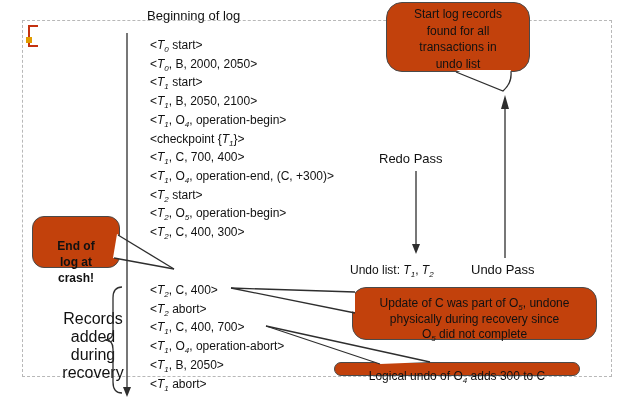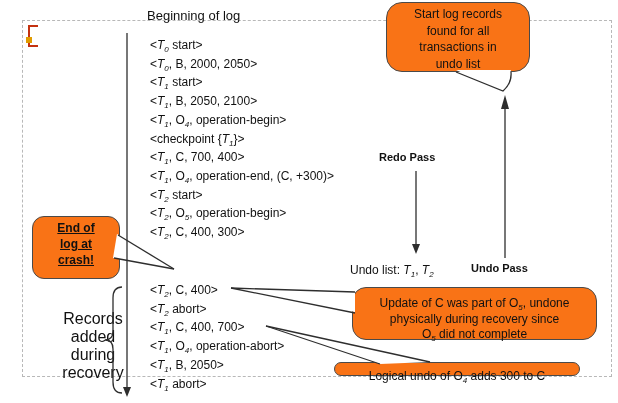--- a/index.html
+++ b/index.html
@@ -14,34 +14,34 @@
   .marker{position:absolute;left:28px;top:25px;width:8px;height:18px;
     border-left:2.5px solid #c43210;border-top:2.5px solid #c43210;border-bottom:2.5px solid #c43210;}
   .marker-sq{position:absolute;left:26px;top:37px;width:6px;height:6px;background:#e09b00;}
   .fig-title{position:absolute;left:147px;top:8px;font-size:13px;font-weight:normal;white-space:nowrap;}
   .log-group{position:absolute;left:150px;font-size:12px;line-height:18.7px;white-space:nowrap;}
   .log-a{top:36px;}
   .log-b{top:281px;}
   sub{font-size:8px;font-style:italic;line-height:0;}
   i{font-style:italic;}
   .bubble{
-    position:absolute;border:1.4px solid #4a4a4a;background:#f97316;border-radius:14px;
+    position:absolute;border:1.4px solid #4a4a4a;background:#c2410c;border-radius:14px;
     text-align:center;font-size:12px;box-sizing:border-box;
   }
   .bubble .bline{line-height:16px;}
-  .b-crash{left:32px;top:216px;width:88px;height:63px;border-radius:12px;font-weight:bold;padding-top:3px;text-decoration:underline;}
+  .b-crash{left:32px;top:216px;width:88px;height:52px;border-radius:12px;font-weight:bold;padding-top:21px;}
   .b-start{left:386px;top:2px;width:144px;height:70px;border-radius:16px;padding-top:3px;}
   .b-start .bline{line-height:16.5px;}
   .b-physical{left:352px;top:287px;width:245px;height:53px;padding-top:8px;}
   .b-physical .bline{line-height:15.5px;}
   .b-logical{left:334px;top:362px;width:246px;height:14px;border-radius:8px;}
   .b-logical .bline{line-height:27px;}
   .side-label{position:absolute;left:56px;top:310px;width:74px;text-align:center;
     font-size:16px;line-height:18px;}
-  .bold-label{position:absolute;font-size:11px;font-weight:bold;white-space:nowrap;}
+  .bold-label{position:absolute;font-size:13px;font-weight:normal;white-space:nowrap;}
   .redo-label{left:379px;top:151px;}
   .undopass-label{left:471px;top:262px;}
   .undolist{position:absolute;left:350px;top:263px;font-size:12px;white-space:nowrap;}
   svg.overlay{position:absolute;left:0;top:0;pointer-events:none;}
 </style>
 </head>
 <body>
 
 <div id="stage">
 

